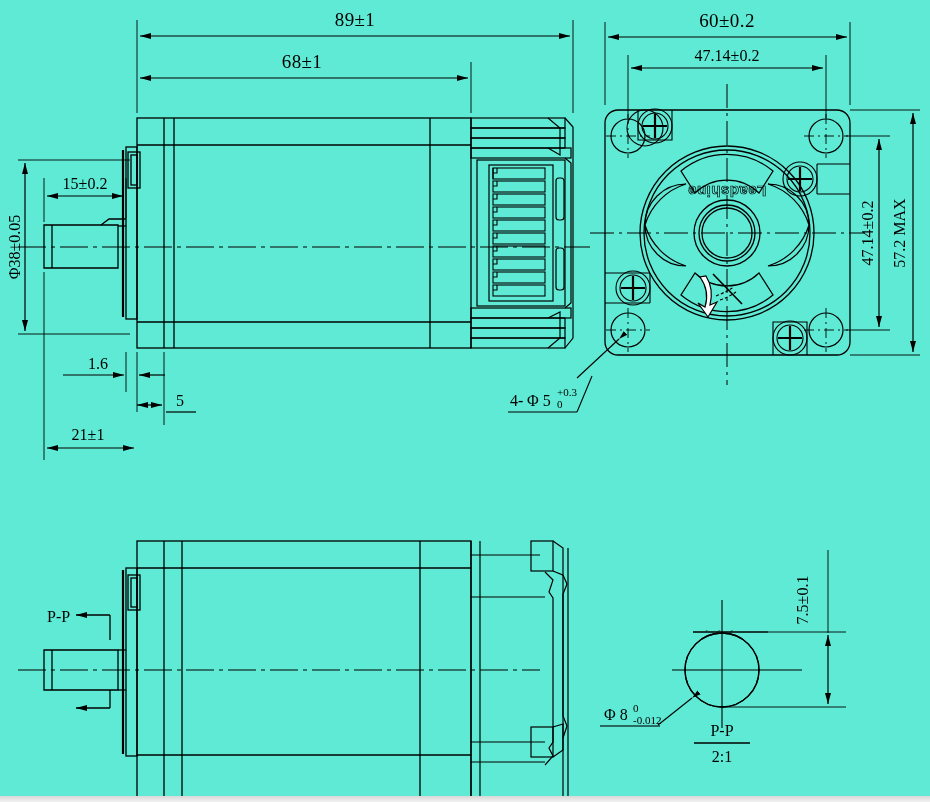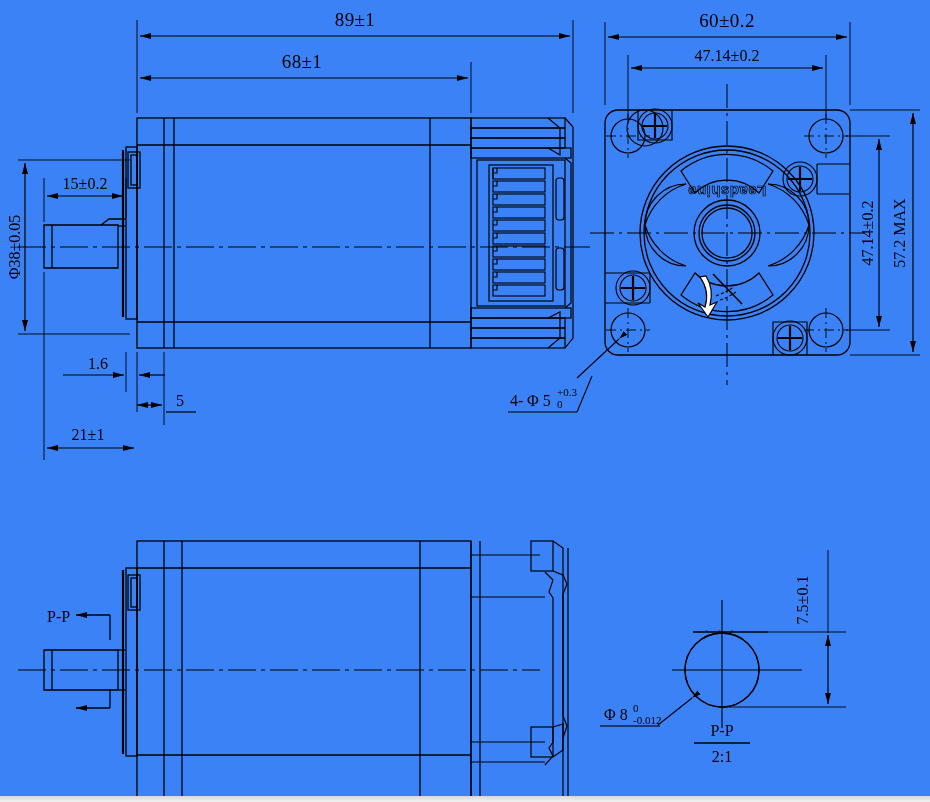--- a/index.html
+++ b/index.html
@@ -1,21 +1,21 @@
 <!DOCTYPE html>
 <html><head>
 <meta charset="utf-8">
 <title>Stepper Motor Dimensional Drawing</title>
 <style>
   html,body{margin:0;padding:0;background:#ffffff;}
   body{
     font-family:"Liberation Serif", serif;
     width:930px;height:802px;position:relative;overflow:hidden;
   }
-  #sheet{position:absolute;left:0;top:0;width:930px;height:802px;background:#3b82f6;}
+  #sheet{position:absolute;left:0;top:0;width:930px;height:802px;background:#5eead4;}
   svg{display:block;}
   .dimtext{
     font-family:"Liberation Serif", serif;
     fill:#000;
     font-size:19px;
     letter-spacing:0.4px;
   }
   .dimtext-sm{
     font-family:"Liberation Serif", serif;
     fill:#000;

